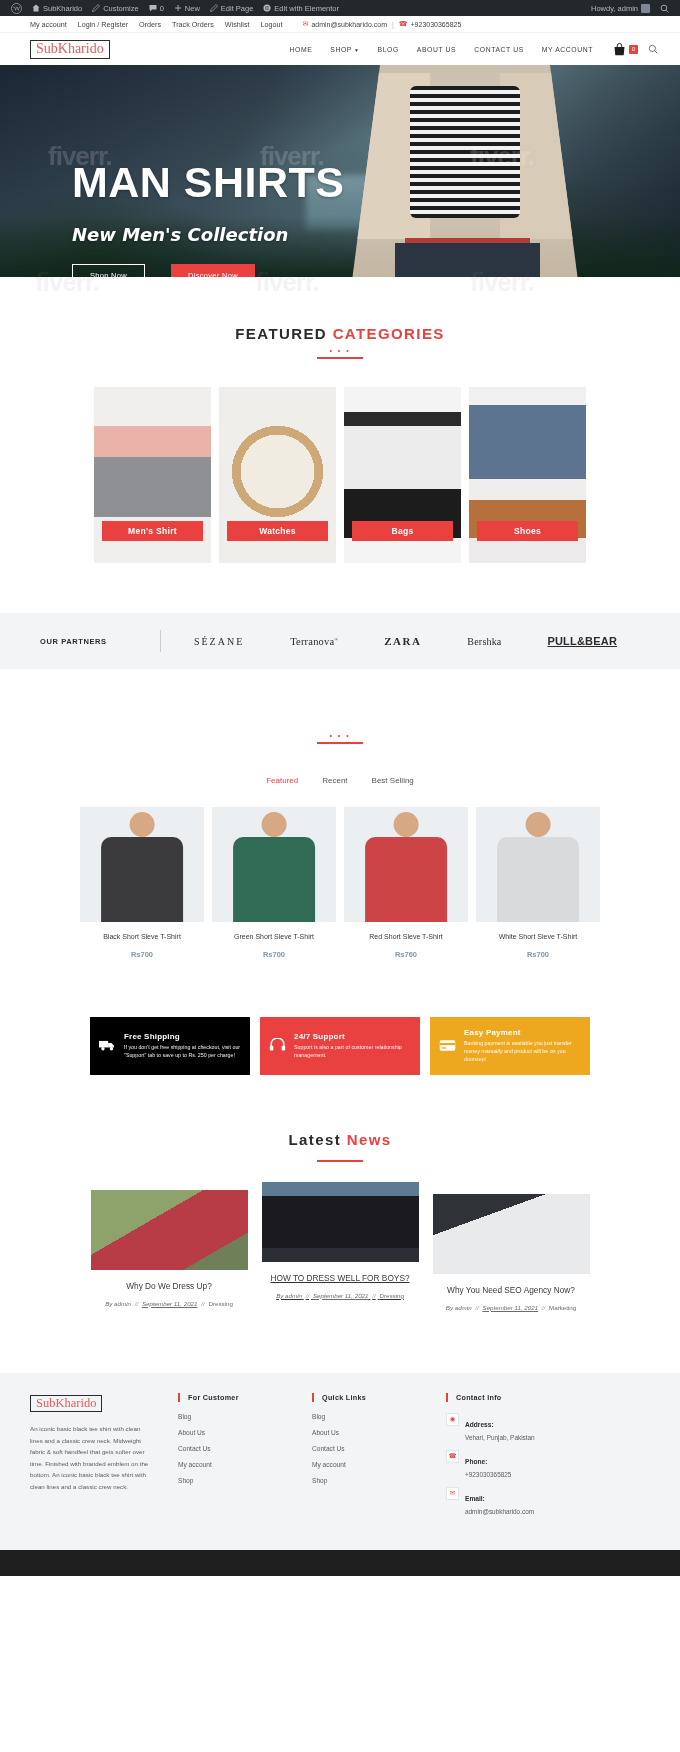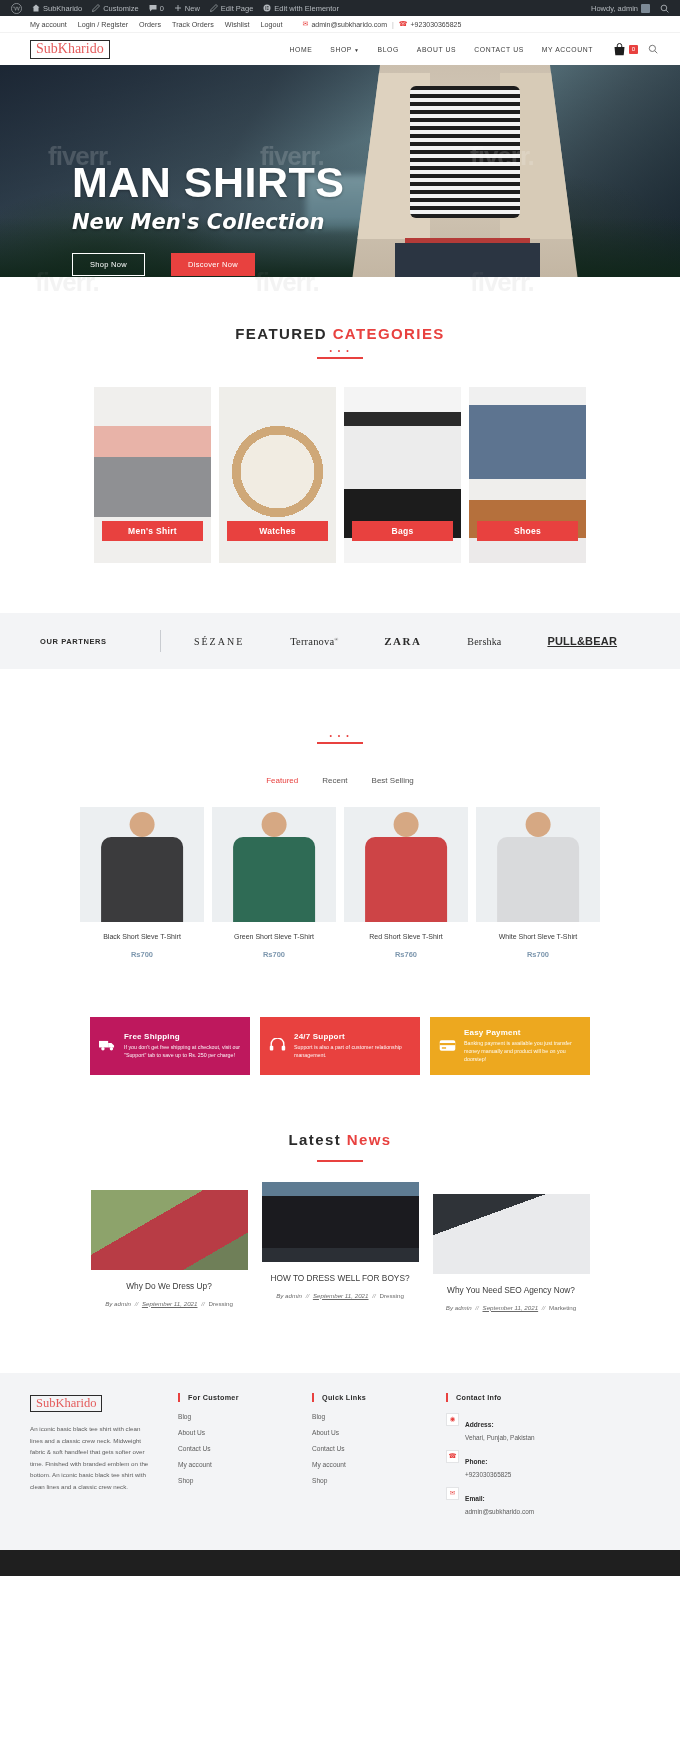--- a/index.html
+++ b/index.html
@@ -132,21 +132,21 @@
     position: absolute; left: 72px; top: 96px; z-index: 4;
   }
   .hero h1 {
     font-size: 43px; color: #fff; font-weight: bold;
     letter-spacing: .5px; line-height: 1; margin: 0;
     text-shadow: 0 1px 3px rgba(0,0,0,.35);
   }
   .hero h2 {
     font-family: "DejaVu Sans", sans-serif;
     font-style: italic; font-weight: bold;
-    font-size: 21px; color: #fff; margin-top: 6px;
+    font-size: 18px; color: #fff; margin-top: 20px;
     text-shadow: 0 1px 3px rgba(0,0,0,.4);
   }
   .hero-btns { display: flex; gap: 26px; margin-top: 19px; }
   .btn-outline {
     border: 1px solid #fff; color: #fff; background: transparent;
     font-size: 7.5px; padding: 6px 17px; letter-spacing: .3px;
   }
   .btn-red {
     background: #e8413f; color: #fff; border: none;
     font-size: 7.5px; padding: 7px 17px; letter-spacing: .3px;
@@ -246,31 +246,31 @@
   .tee-green { background: #2f6b55; }
   .tee-red { background: #cd4446; }
   .tee-white { background: #d9dadc; }
 
   
   .services { display: flex; gap: 10px; justify-content: center; margin-top: 58px; }
   .svc {
     width: 160px; height: 58px; display: flex; align-items: center;
     padding: 0 9px; gap: 8px; color: #fff;
   }
-  .svc.blue { background: #be185d; }
+  .svc.blue { background: #000000; }
   .svc.red { background: #e8413f; }
   .svc.amber { background: #eda81f; }
   .svc .sico { font-size: 17px; line-height: 1; }
   .svc .stxt .st { font-size: 8px; font-weight: bold; letter-spacing: .2px; }
   .svc .stxt .sd { font-size: 5.3px; margin-top: 3px; line-height: 1.5; opacity: .95; }
 
   
   .news { display: flex; gap: 14px; justify-content: center; margin-top: 28px; align-items: flex-start; }
   .post { width: 157px; }
-  .post.mid { width: 157px; margin-top: -8px;}
+  .post.mid { width: 157px; margin-top: -8px; text-decoration: underline;}
   .post.right { width: 157px; margin-top: 4px; }
   .post .thumb { width: 100%; height: 80px; overflow: hidden; position: relative; }
   .th1 { background: linear-gradient(150deg,#8da36b 0 38%, #b83c45 38% 78%, #6f7f58 78% 100%); }
   .th2 { background: linear-gradient(180deg,#5e7b92 0 18%, #1b1b1f 18% 82%, #2b2f35 82% 100%); }
   .th3 { background: linear-gradient(160deg,#2f3338 0 30%, #e9eaec 30% 100%); }
   .post .ptitle { text-align: center; font-size: 8.3px; color: #3a3a3a; margin-top: 11px; line-height: 1.3;}
   .post .pmeta { text-align: center; font-size: 6.2px; color: #6b6b6b; margin-top: 8px; }
   .post .pmeta .by { font-style: italic; }
   .post .pmeta .date { text-decoration: underline; font-style: italic;}
   .post .pmeta .slash { color: #999; margin: 0 2px; font-style: italic;}

